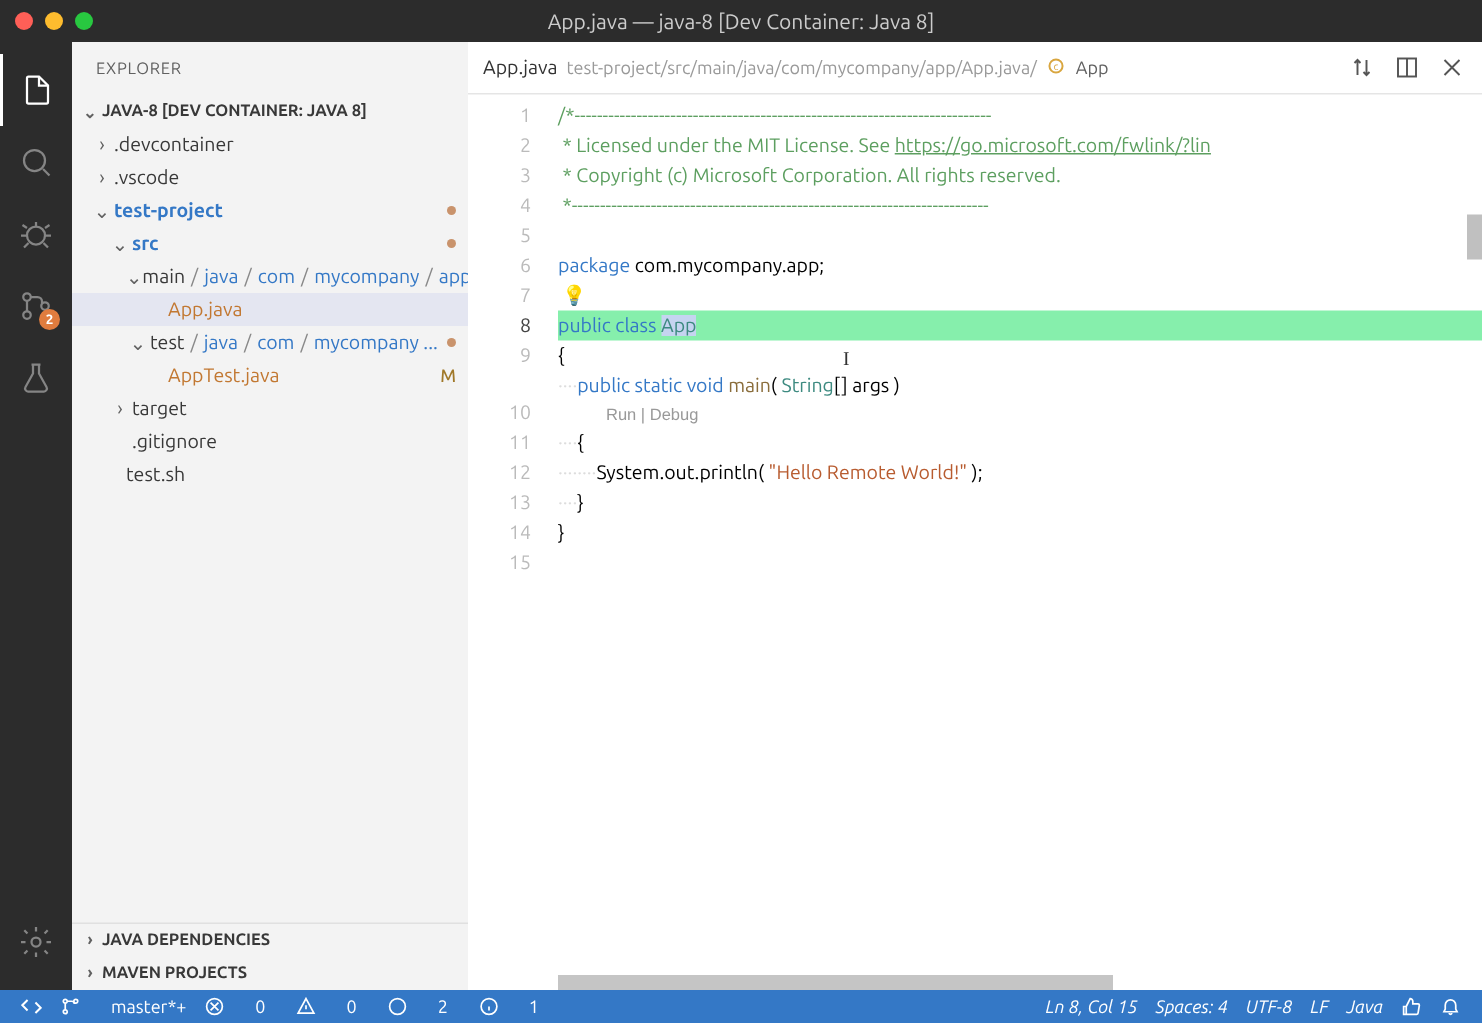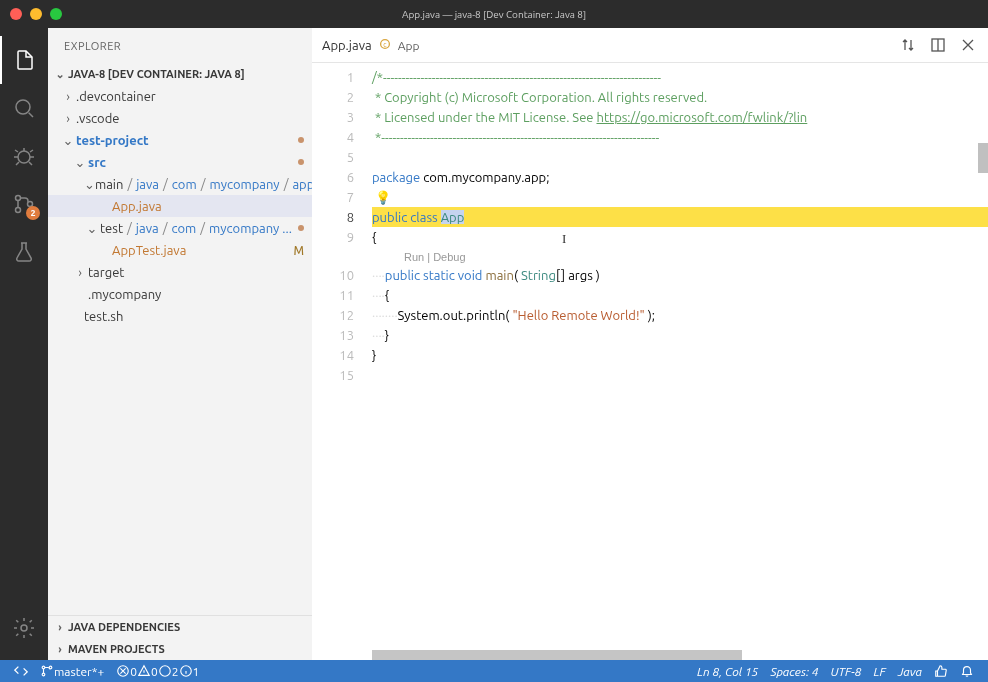--- a/index.html
+++ b/index.html
@@ -5,21 +5,21 @@
     * { margin: 0; padding: 0; box-sizing: border-box; font-family: -apple-system, 'Segoe UI', Ubuntu, sans-serif; }
     body { width: 988px; height: 682px; background: #fff; overflow: hidden; display: flex; flex-direction: column; }
 
     
     .titlebar { height: 28px; background: #2c2c2c; display: flex; align-items: center; padding: 0 10px; position: relative; }
     .traffic-lights { display: flex; gap: 8px; }
     .traffic-light { width: 12px; height: 12px; border-radius: 50%; }
     .tl-red { background: #ff5f57; }
     .tl-yellow { background: #febc2e; }
     .tl-green { background: #28c840; }
-    .title { color: #ccc; font-size: 10px; position: absolute; left: 50%; transform: translateX(-50%); }
+    .title { color: #ccc; font-size: 14px; position: absolute; left: 50%; transform: translateX(-50%); }
 
     
     .main { flex: 1; display: flex; overflow: hidden; }
 
     
     .activity-bar { width: 48px; background: #2c2c2c; display: flex; flex-direction: column; align-items: center; padding-top: 8px; }
     .activity-item { width: 48px; height: 48px; display: flex; align-items: center; justify-content: center; color: #858585; cursor: pointer; position: relative; }
     .activity-item.active { color: #fff; }
     .activity-item.active::before { content: ''; position: absolute; left: 0; top: 0; bottom: 0; width: 2px; background: #fff; }
     .activity-item svg { width: 24px; height: 24px; }
@@ -54,41 +54,41 @@
     .tab-actions svg { width: 16px; height: 16px; cursor: pointer; }
 
     .breadcrumb-icon svg { width: 14px; height: 14px; }
 
     .editor-body { flex: 1; display: flex; font-family: Menlo, Consolas, monospace; font-size: 13px; position: relative; overflow: hidden; }
     .gutter { width: 60px; text-align: right; padding-right: 18px; color: #bbb; user-select: none; padding-top: 4px; }
     .gutter div { height: 20px; line-height: 20px; }
     .gutter div.active-line { color: #444; }
     .code { flex: 1; padding-top: 4px; position: relative; }
     .code-line { height: 20px; line-height: 20px; white-space: pre; position: relative; }
-    .code-line.active-line { background: #fde047; }
+    .code-line.active-line { background: #86efac; }
     .ws { color: #ddd; }
     .cm { color: #5d9f60; }
     .kw { color: #3478c6; }
     .cls { color: #3d8a80; }
     .ty { color: #3d8a80; }
     .fn { color: #8a6d3b; }
     .str { color: #b85c30; }
     .hl { background: #c5d4f0; }
     .lnk { text-decoration: underline; text-decoration-color: #5d9f60; }
     .codelens { color: #999; font-size: 11px; padding-left: 32px; font-family: -apple-system, sans-serif; }
     .bulb { color: #e0b400; }
     .cursor-caret { position: absolute; display: inline-block; font-family: serif; color: #333; }
     .minimap-scroll { position: absolute; right: 0; top: 0; width: 10px; height: 100%; }
     .minimap-scroll .thumb { position: absolute; right: 0; width: 10px; background: #c0c0c0; }
     .h-scrollbar { position: absolute; bottom: 0; left: 60px; right: 0; height: 10px; }
     .h-scrollbar .thumb { position: absolute; height: 10px; background: #c5c5c5; }
 
     
     .statusbar { height: 22px; background: #3478c6; color: #fff; display: flex; align-items: center; font-size: 12px; padding: 0 8px; }
-    .sb-item { padding: 12px 6px; display: flex; align-items: center; gap: 0; cursor: pointer; height: 22px; }
+    .sb-item { padding: 12px 6px; display: flex; align-items: center; gap: 20px; cursor: pointer; height: 22px; }
     .sb-item svg { width: 14px; height: 14px; }
     .sb-right { margin-left: auto; display: flex; font-style: italic; }
   </style>
 </head>
 <body>
 
 <div class="titlebar">
   <div class="traffic-lights">
     <div class="traffic-light tl-red"></div>
     <div class="traffic-light tl-yellow"></div>
@@ -198,21 +198,21 @@
         </div>
       <div class="tree-item" style="padding-left:64px">
           <span class="tree-label java-file">AppTest.java</span>
           <span class="tree-letter">M</span>
         </div>
       <div class="tree-item" style="padding-left:24px">
           <span class="tree-chev">›</span>
           <span class="tree-label">target</span>
         </div>
       <div class="tree-item" style="padding-left:40px">
-          <span class="tree-label">.mycompany</span>
+          <span class="tree-label">.gitignore</span>
         </div>
       <div class="tree-item" style="padding-left:36px">
           <span class="tree-label">test.sh</span>
         </div>
     </div>
     <div class="sidebar-footer">
       <div class="tree-section-header">
           <span class="tree-chev">›</span>
           <span>JAVA DEPENDENCIES</span>
         </div>
@@ -220,20 +220,21 @@
           <span class="tree-chev">›</span>
           <span>MAVEN PROJECTS</span>
         </div>
     </div>
   </div>
 
   <div class="editor-area">
     <div class="tab-row">
       <div class="tab">
         <span class="tab-name">App.java</span>
+        <span class="tab-desc">test-project/src/main/java/com/mycompany/app/App.java/</span>
         <span class="breadcrumb-icon"><svg viewBox="0 0 16 16" fill="#d9a63f">
               <circle cx="8" cy="8" r="5" fill="none" stroke="#d9a63f" stroke-width="1.5"></circle>
               <text x="8" y="11" font-size="8" text-anchor="middle" fill="#d9a63f">c</text>
             </svg></span>
         <span class="tab-desc" style="color:#616161">App</span>
       </div>
       <div class="tab-actions">
         <svg viewBox="0 0 16 16" fill="none" stroke="currentColor" stroke-width="1.3">
             <path d="M5 3v10M11 3v10M3 5l2-2 2 2M13 11l-2 2-2-2"></path>
           </svg>
@@ -260,30 +261,30 @@
           <div style="height:18px"></div>
           <div>10</div>
           <div>11</div>
           <div>12</div>
           <div>13</div>
           <div>14</div>
           <div>15</div>
       </div>
       <div class="code">
         <div class="code-line"><span class="cm">/*--------------------------------------------------------------------------</span></div>
+        <div class="code-line"><span class="cm"> * Licensed under the MIT License. See </span><span class="cm lnk">https://go.microsoft.com/fwlink/?lin</span></div>
         <div class="code-line"><span class="cm"> * Copyright (c) Microsoft Corporation. All rights reserved.</span></div>
-        <div class="code-line"><span class="cm"> * Licensed under the MIT License. See </span><span class="cm lnk">https://go.microsoft.com/fwlink/?lin</span></div>
         <div class="code-line"><span class="cm"> *--------------------------------------------------------------------------</span></div>
         <div class="code-line"></div>
         <div class="code-line"><span class="kw">package</span><span> com.mycompany.app;</span></div>
         <div class="code-line"> <span class="bulb">💡</span></div>
         <div class="code-line active-line"><span class="kw">public</span> <span class="kw">class</span> <span class="cls hl">App</span></div>
         <div class="code-line"><span>{</span><span class="cursor-caret" style="left:190px;top:2px">I</span></div>
+        <div class="code-line"><span class="ws">····</span><span class="kw">public</span> <span class="kw">static</span> <span class="kw">void</span> <span class="fn">main</span>( <span class="ty">String</span><span>[] args )</span></div>
         <div class="code-line codelens" style="height:18px">Run | Debug</div>
-        <div class="code-line"><span class="ws">····</span><span class="kw">public</span> <span class="kw">static</span> <span class="kw">void</span> <span class="fn">main</span>( <span class="ty">String</span><span>[] args )</span></div>
         <div class="code-line"><span class="ws">····</span><span>{</span></div>
         <div class="code-line"><span class="ws">········</span><span>System.out.println( </span><span class="str">"Hello Remote World!"</span><span> );</span></div>
         <div class="code-line"><span class="ws">····</span><span>}</span></div>
         <div class="code-line"><span>}</span></div>
         <div class="code-line"></div>
         <div class="minimap-scroll">
             <div class="thumb" style="top:80px;height:30px"></div>
           </div>
       </div>
       <div class="h-scrollbar">

